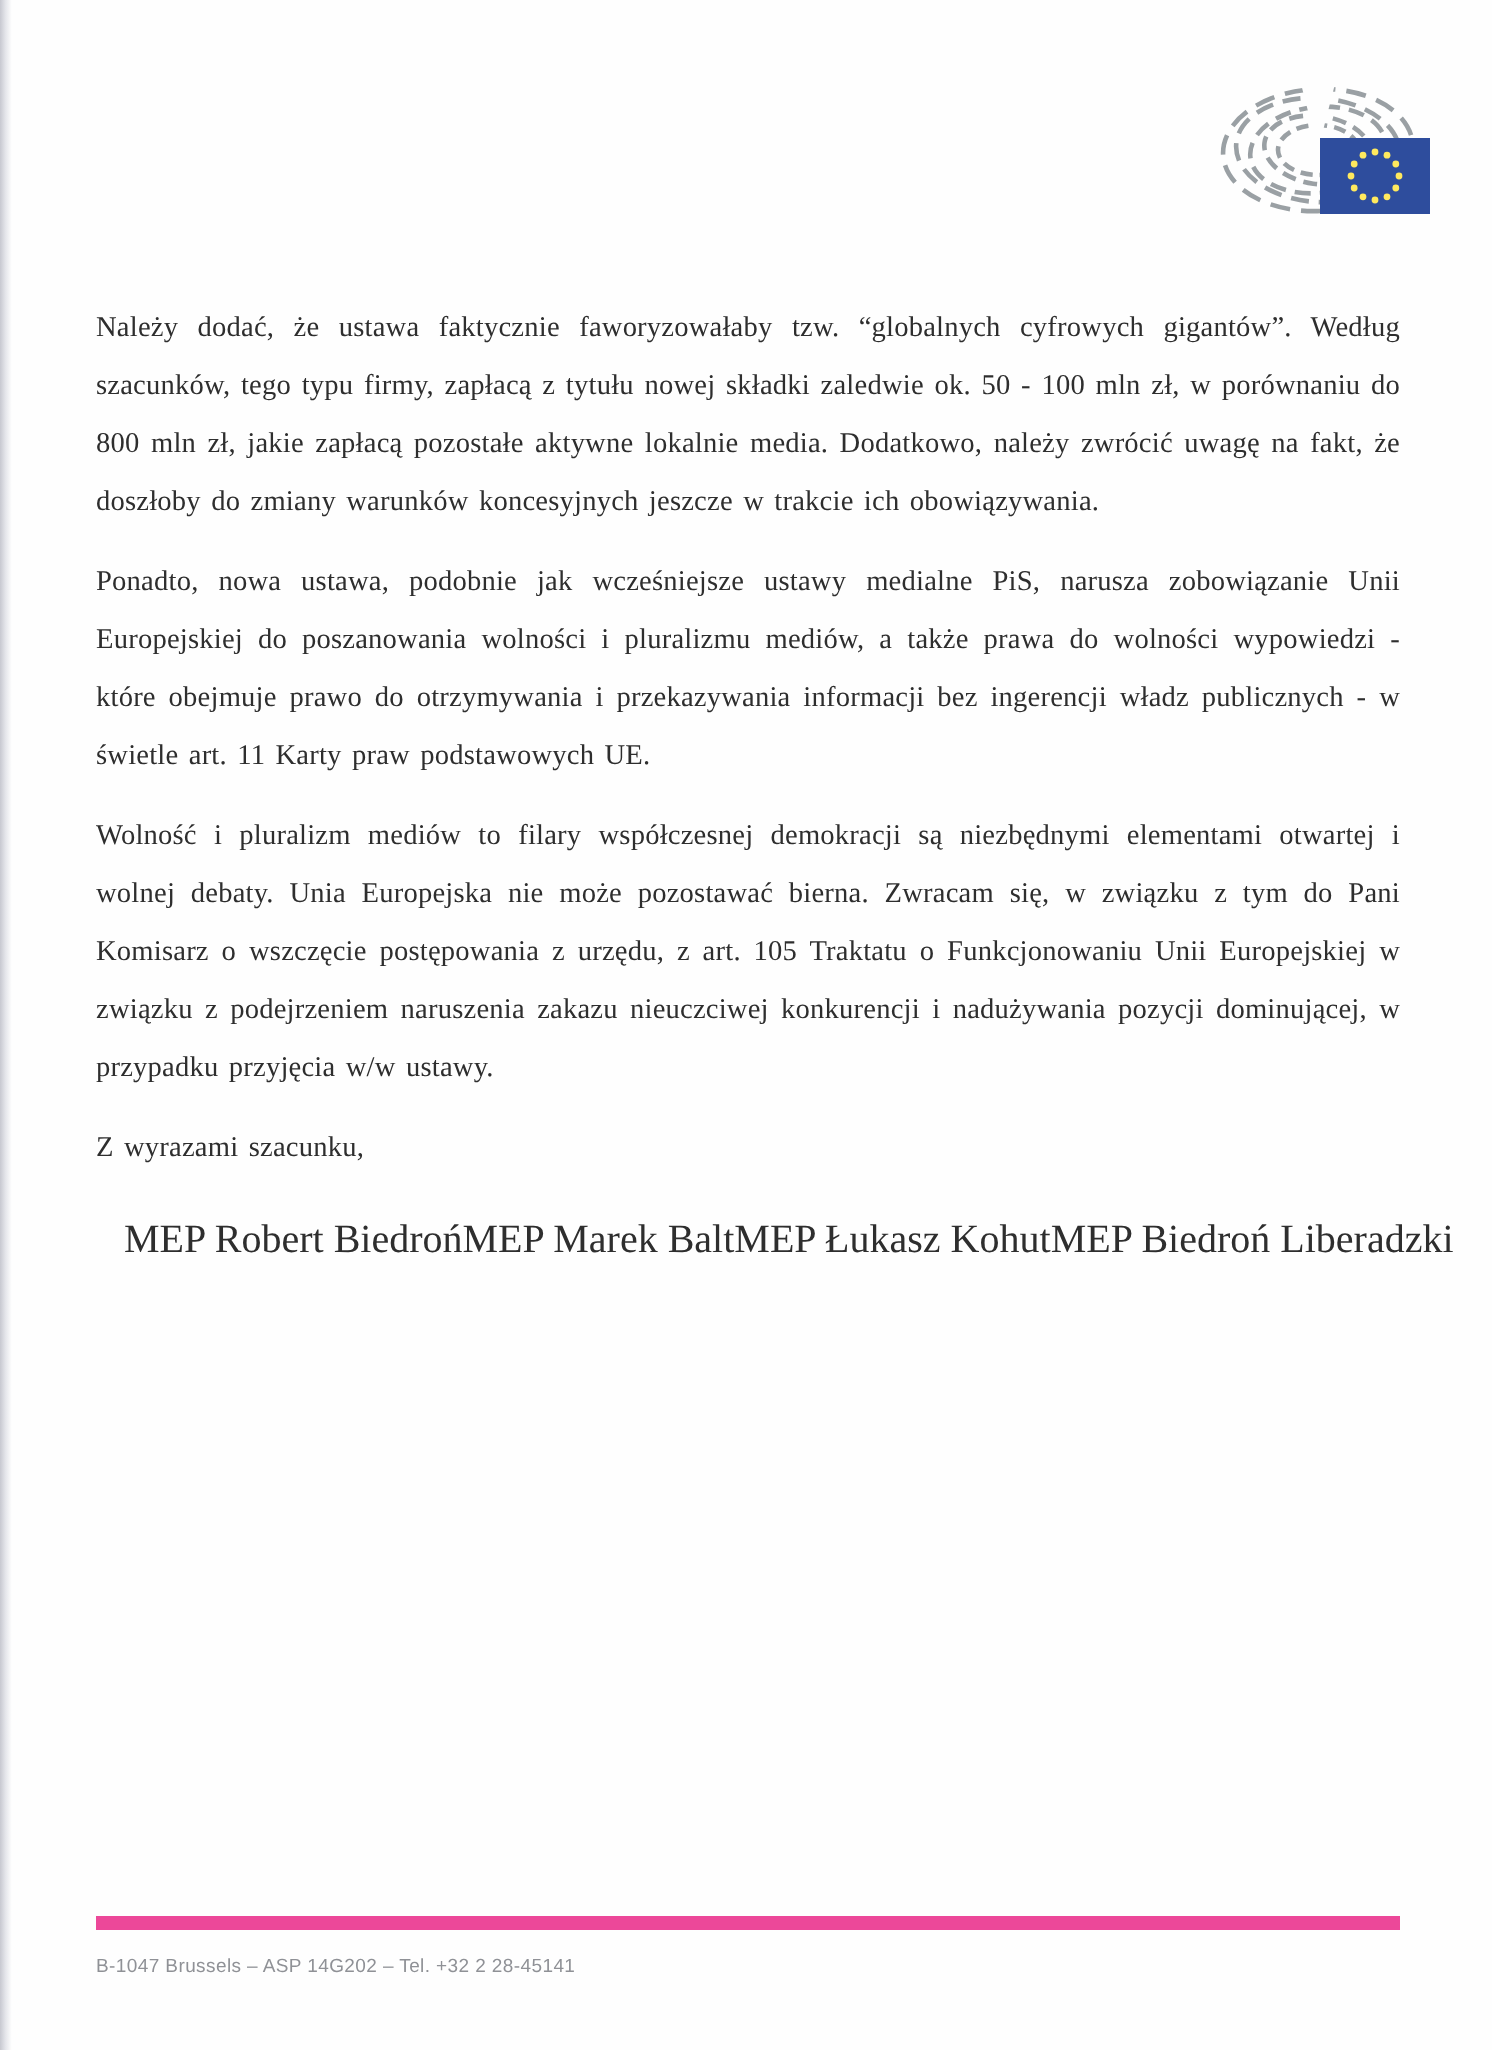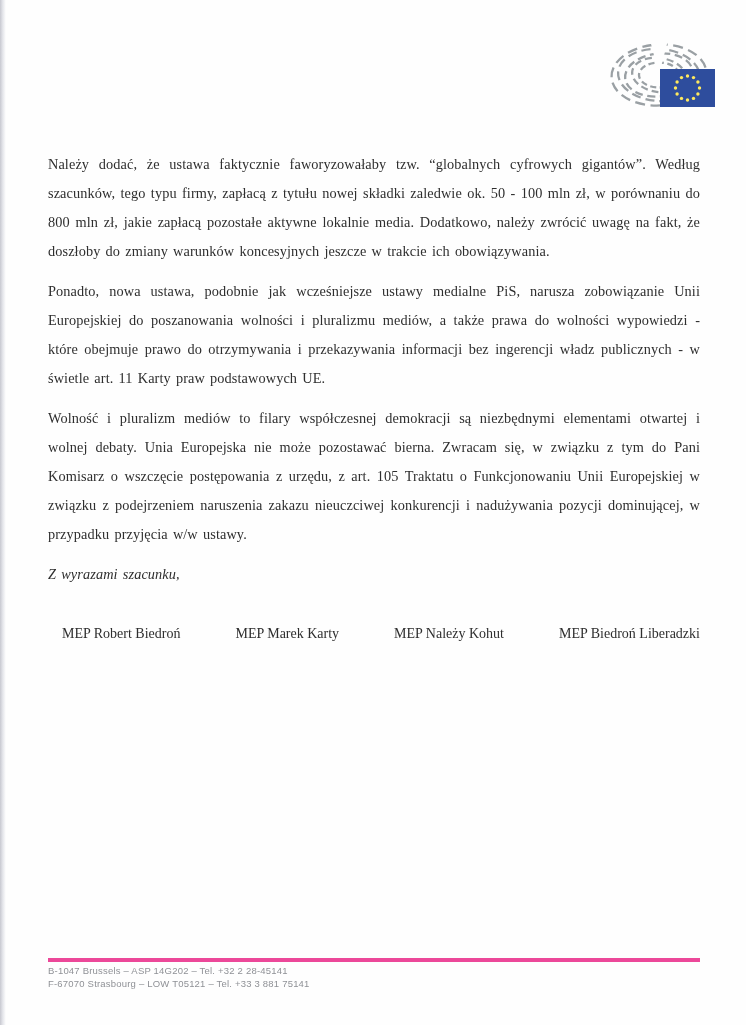--- a/index.html
+++ b/index.html
@@ -34,38 +34,37 @@
   .letter-body p {
     margin: 0 0 11px 0;
     font-size: 14.3px;
     line-height: 29px;
     text-align: justify;
     word-spacing: 1.5px;
     letter-spacing: 0.1px;
   }
   .closing {
     margin: 8px 0 0 0 !important;
-    font-style: italic;
     text-align: right;
   }
   .signatures {
     display: flex;
     justify-content: space-between;
-    margin-top: 37px;
+    margin-top: 20px;
     padding-left: 14px;
-    font-size: 14px;
+    font-size: 20px;
     white-space: nowrap;
   }
   .footer {
     position: absolute;
     left: 48px;
     top: 958px;
     width: 652px;
-    border-top: 4px solid #ec4899;
-    padding-top: 3px;
+    border-top: 7px solid #ec4899;
+    padding-top: 13px;
     font-family: "Liberation Sans", sans-serif;
     font-size: 9.5px;
     line-height: 12.8px;
     color: #8f9196;
     letter-spacing: 0.2px;
   }
 </style>
 </head>
 <body>
 
@@ -104,24 +103,23 @@
     </svg>
   </div>
 
   <div class="letter-body">
     <p>Należy dodać, że ustawa faktycznie faworyzowałaby tzw. “globalnych cyfrowych gigantów”. Według szacunków, tego typu firmy, zapłacą z tytułu nowej składki zaledwie ok. 50 - 100 mln zł, w porównaniu do 800 mln zł, jakie zapłacą pozostałe aktywne lokalnie media. Dodatkowo, należy zwrócić uwagę na fakt, że doszłoby do zmiany warunków koncesyjnych jeszcze w trakcie ich obowiązywania.</p>
     <p>Ponadto, nowa ustawa, podobnie jak wcześniejsze ustawy medialne PiS, narusza zobowiązanie Unii Europejskiej do poszanowania wolności i pluralizmu mediów, a także prawa do wolności wypowiedzi - które obejmuje prawo do otrzymywania i przekazywania informacji bez ingerencji władz publicznych - w świetle art. 11 Karty praw podstawowych UE.</p>
     <p>Wolność i pluralizm mediów to filary współczesnej demokracji są niezbędnymi elementami otwartej i wolnej debaty. Unia Europejska nie może pozostawać bierna. Zwracam się, w związku z tym do Pani Komisarz o wszczęcie postępowania z urzędu, z art. 105 Traktatu o Funkcjonowaniu Unii Europejskiej w związku z podejrzeniem naruszenia zakazu nieuczciwej konkurencji i nadużywania pozycji dominującej, w przypadku przyjęcia w/w ustawy.</p>
     <p class="closing">Z wyrazami szacunku,</p>
     <div class="signatures">
       <span>MEP Robert Biedroń</span>
-      <span>MEP Marek Karty</span>
-      <span>MEP Należy Kohut</span>
+      <span>MEP Marek Balt</span>
+      <span>MEP Łukasz Kohut</span>
       <span>MEP Biedroń Liberadzki</span>
     </div>
   </div>
 
   <div class="footer">
     <div>B-1047 Brussels – ASP 14G202 – Tel. +32 2 28-45141</div>
-    <div>F-67070 Strasbourg – LOW T05121 – Tel. +33 3 881 75141</div>
   </div>
 
 </div>
 
 </body></html>

